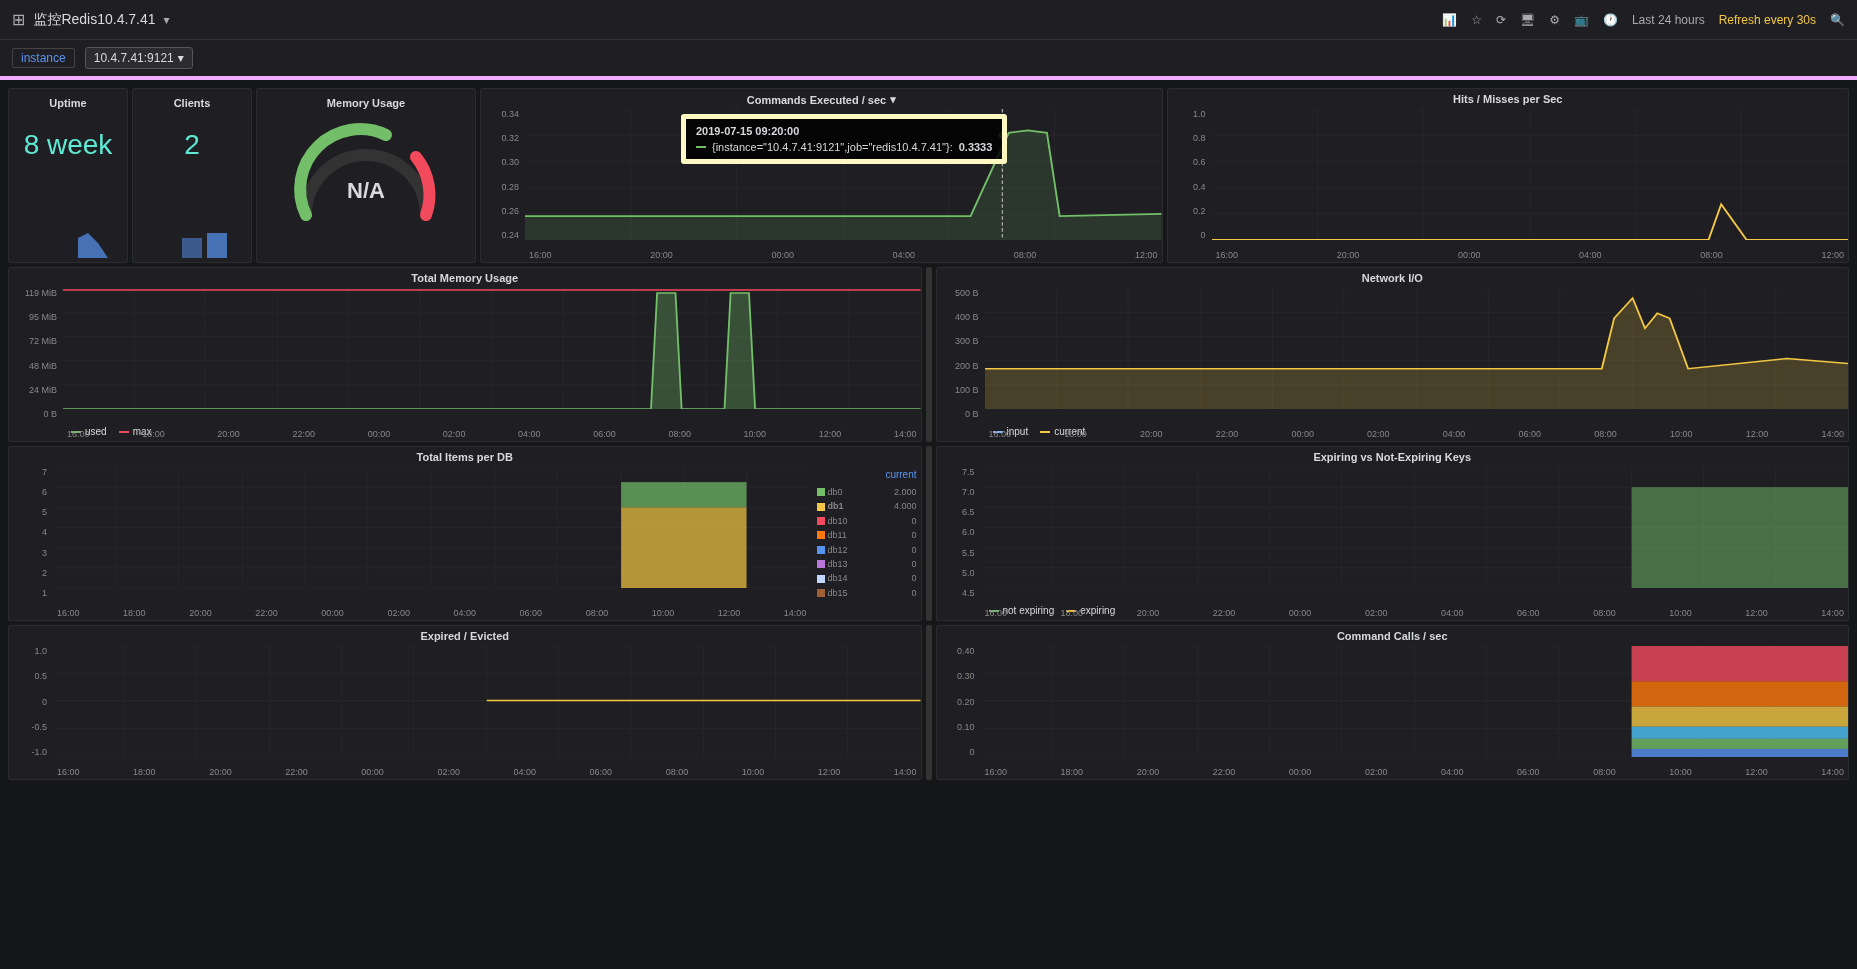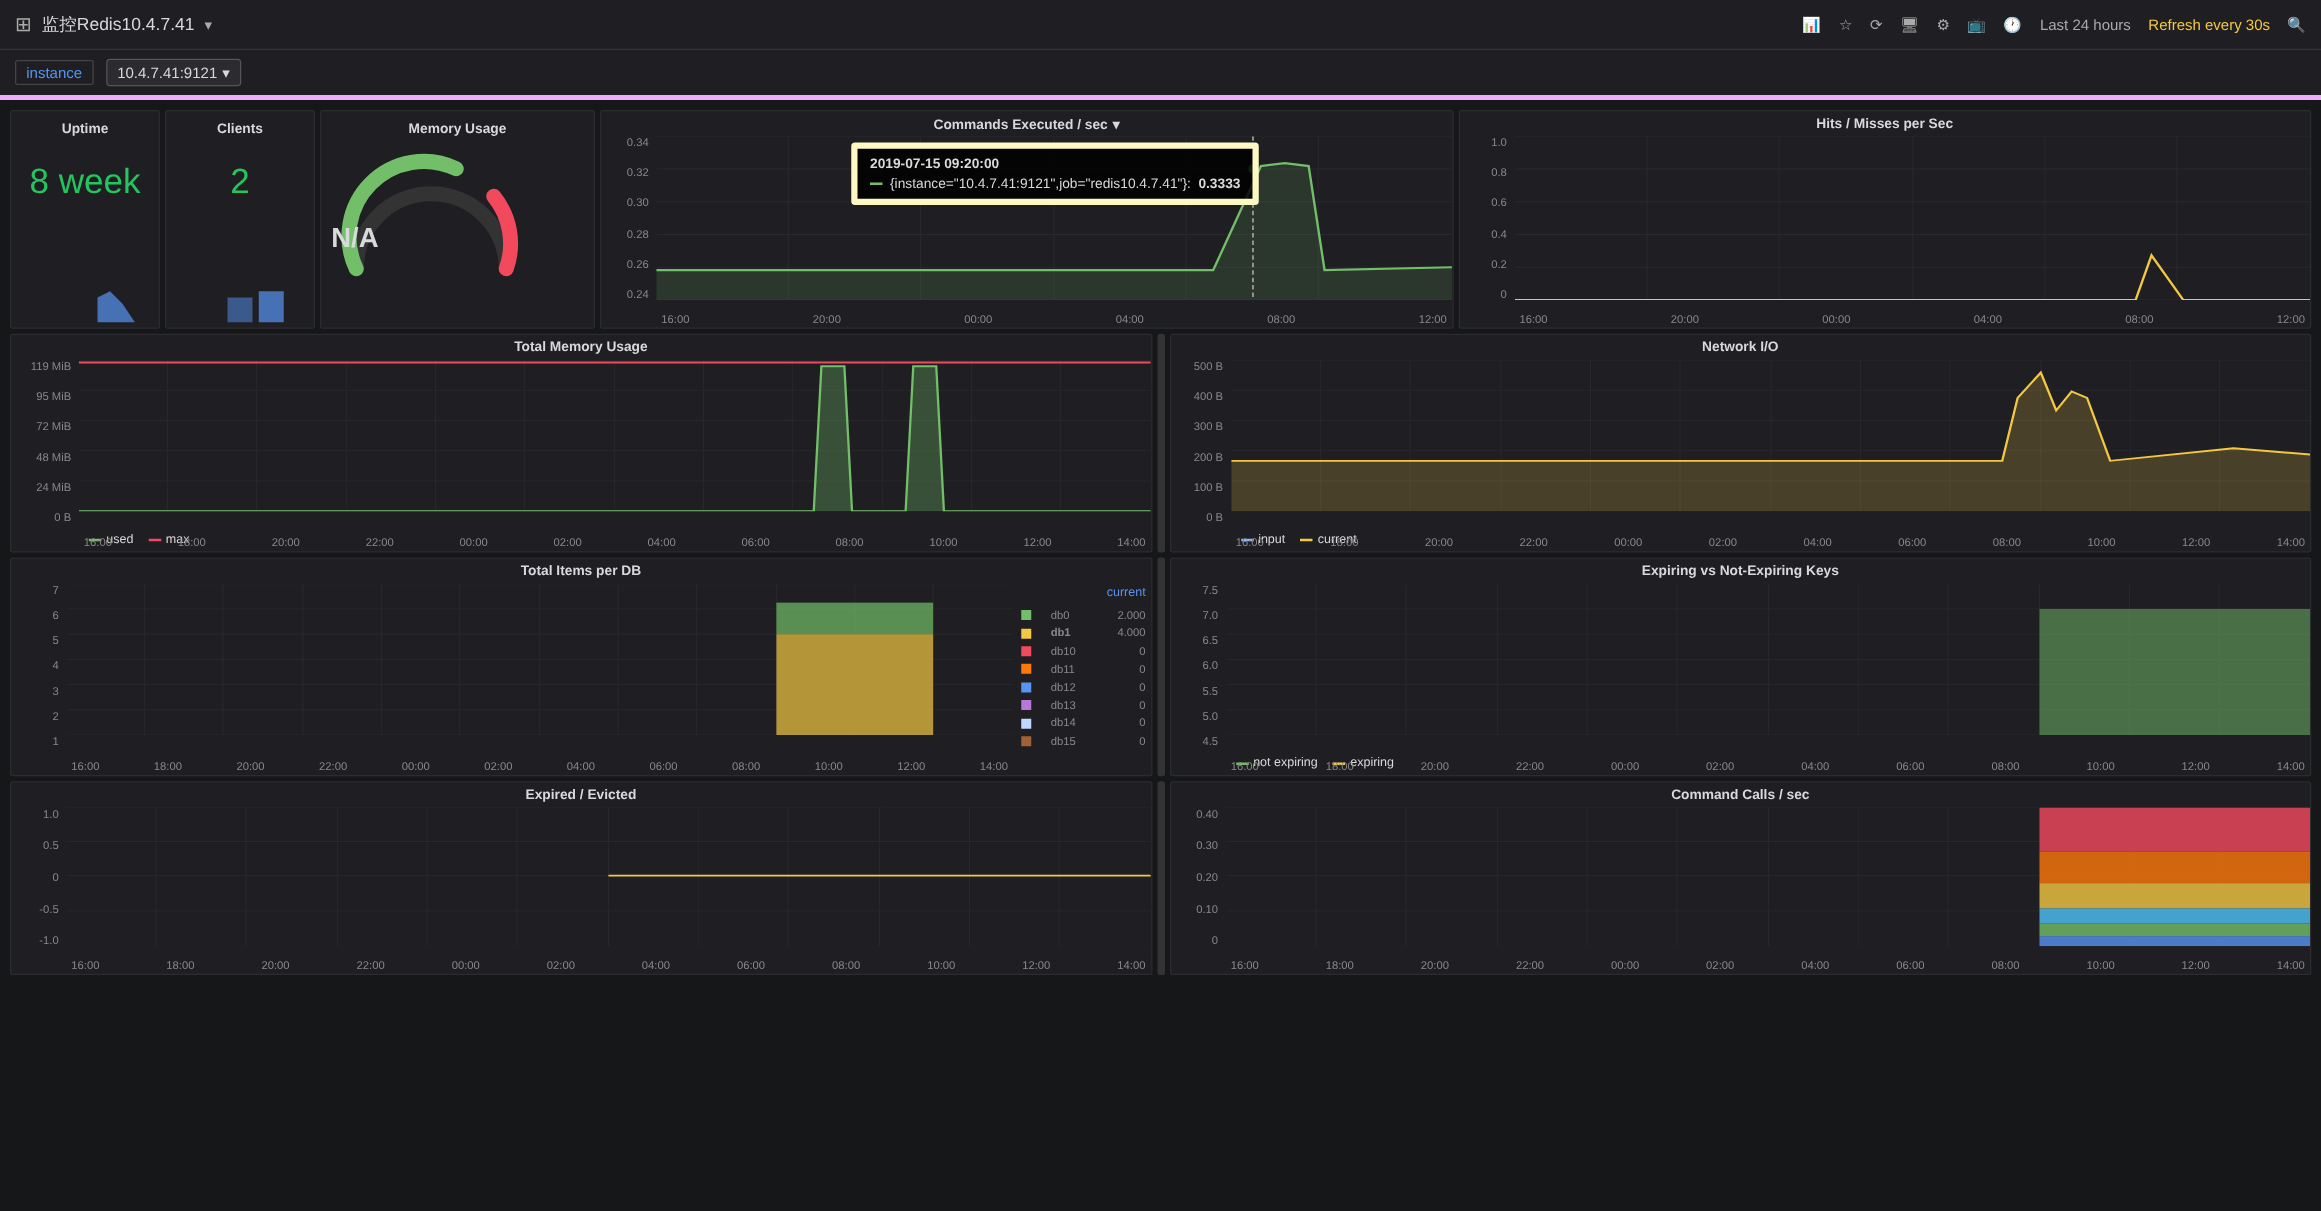--- a/index.html
+++ b/index.html
@@ -68,33 +68,33 @@
     .panel-title {
       text-align: center;
       color: #d8d9da;
       font-size: 11px;
       font-weight: 600;
       margin-bottom: 6px;
     }
     .stat-value {
       font-size: 28px;
       font-weight: 300;
-      color: #22c55e;
+      color: #5eead4;
       text-align: center;
       margin-top: 20px;
     }
 
     .uptime-panel { width: 120px; }
     .clients-panel { width: 120px; }
     .memory-gauge-panel { width: 220px; }
     .commands-panel { flex: 1; }
     .hits-panel { flex: 1; }
 
     
-    .gauge-container { display: flex; justify-content: flex-start; align-items: center; height: 120px; position: relative; }
+    .gauge-container { display: flex; justify-content: center; align-items: center; height: 120px; position: relative; }
     .gauge-value { position: absolute; font-size: 22px; font-weight: bold; color: #d8d9da; top: 50%; transform: translateY(10%); }
 
     
     .chart-panel {
       background: #1f1f23;
       border: 1px solid #2c2c30;
       border-radius: 2px;
       position: relative;
       overflow: hidden;
     }
@@ -167,21 +167,21 @@
 
     
     .db-legend {
       position: absolute;
       right: 4px;
       top: 20px;
       font-size: 9px;
       color: #888;
       line-height: 1.6;
     }
-    .db-legend-item { display: flex; align-items: center; gap: 16px; justify-content: space-between; }
+    .db-legend-item { display: flex; align-items: center; gap: 3px; justify-content: space-between; }
     .db-legend-color { width: 8px; height: 8px; display: inline-block; }
 
     
     .mini-bar-area { position: absolute; bottom: 4px; left: 8px; right: 8px; height: 30px; }
 
     
     ::-webkit-scrollbar { width: 6px; height: 6px; }
     ::-webkit-scrollbar-track { background: #1f1f23; }
     ::-webkit-scrollbar-thumb { background: #444; border-radius: 3px; }
   </style>

